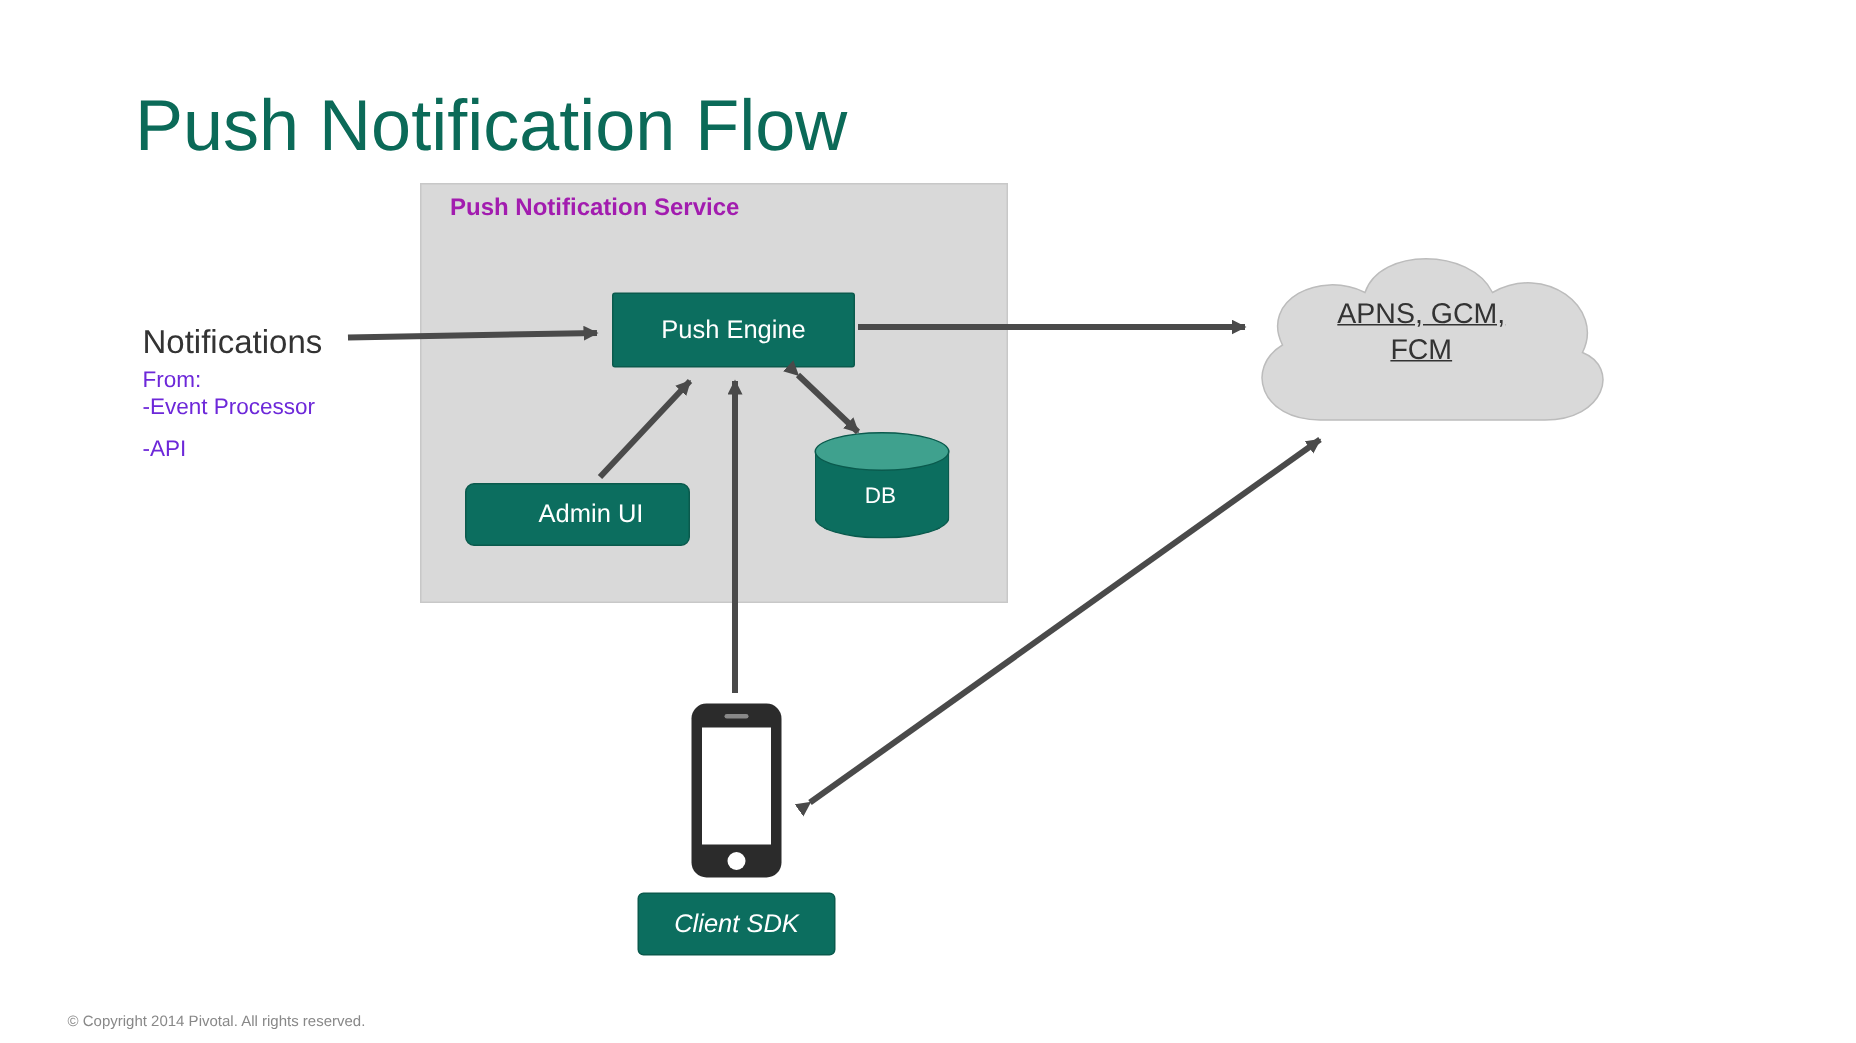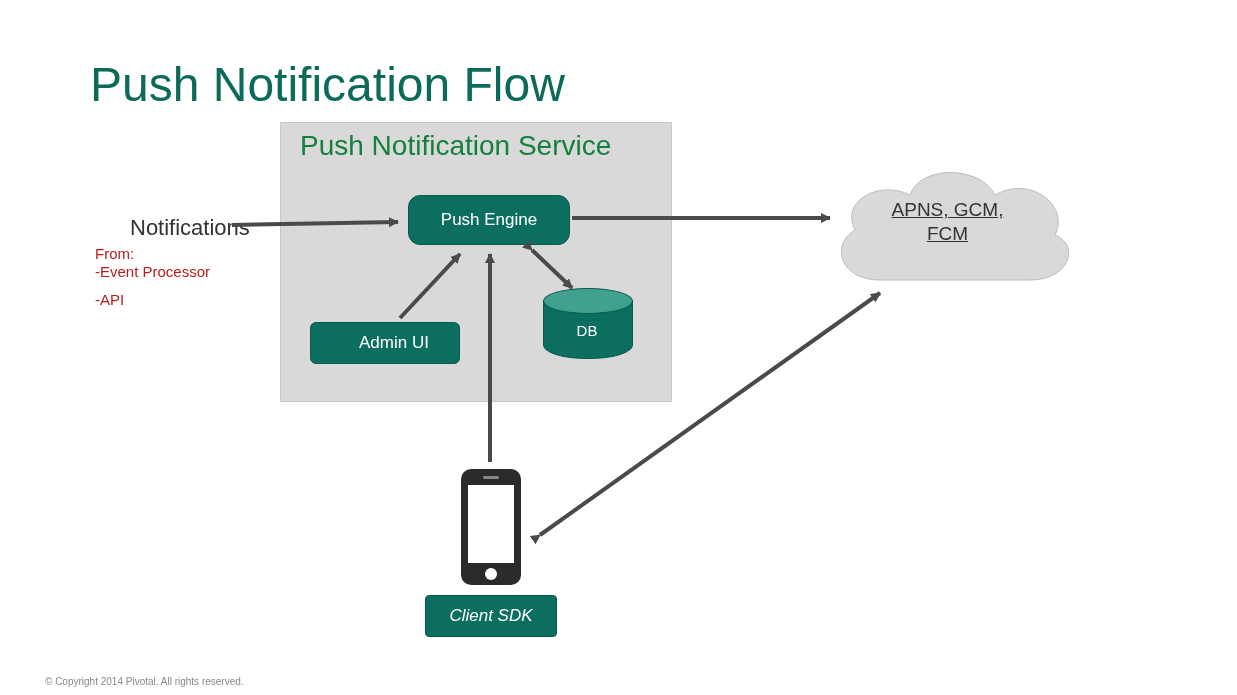--- a/index.html
+++ b/index.html
@@ -28,53 +28,53 @@
     top: 122px;
     width: 390px;
     height: 278px;
     background: #d9d9d9;
     border: 1px solid #c8c8c8;
   }
   .service-label {
     position: absolute;
     left: 300px;
     top: 130px;
-    font-size: 28px;
-    color: #15803d;
+    font-size: 16px;
+    color: #a21caf;
+    font-weight: bold;
   }
   .notifications-label {
     position: absolute;
     left: 95px;
     top: 215px;
     font-size: 22px;
     color: #333;
-    margin-left: 35px;
   }
   .notifications-sub {
     position: absolute;
     left: 95px;
     font-size: 15px;
-    color: #b91c1c;
+    color: #6d28d9;
   }
   .box {
     position: absolute;
     background: #0c6e5f;
     color: #ffffff;
     display: flex;
     align-items: center;
     justify-content: center;
     font-size: 17px;
     border: 1px solid #0a5a4d;
   }
   .push-engine {
     left: 408px;
     top: 195px;
     width: 160px;
     height: 48px;
-    border-radius: 12px;
+    border-radius: 2px;
   }
   .admin-ui {
     left: 310px;
     top: 322px;
     width: 130px;
     height: 40px;
     border-radius: 6px;
     padding-left: 18px;
   }
   .client-sdk {

